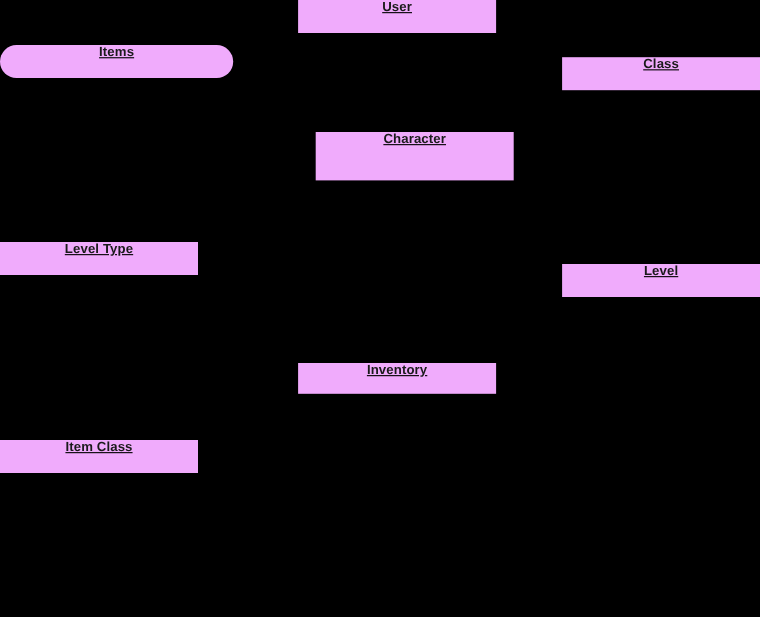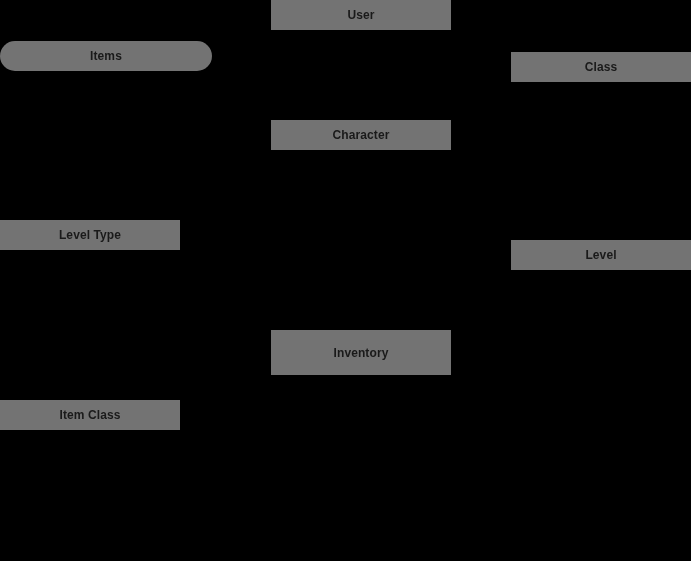--- a/index.html
+++ b/index.html
@@ -12,25 +12,26 @@
     position: relative;
     width: 691px;
     height: 561px;
     background: #000000;
     overflow: hidden;
     font-family: "Liberation Sans", sans-serif;
   }
   .entity-node {
     position: absolute;
     box-sizing: border-box;
-    background: #737373;
+    background: #f0abfc;
     display: flex;
-    align-items: center;
+    align-items: flex-start;
     justify-content: center;
     overflow: hidden;
+    text-decoration: underline;
   }
   .entity-label {
     font-family: "Liberation Sans", sans-serif;
     font-weight: bold;
     font-size: 12px;
     line-height: 1;
     color: #1a1a1a;
     letter-spacing: 0.1px;
     white-space: nowrap;
     text-align: center;
@@ -46,33 +47,33 @@
   </div>
 
   <div class="entity-node" style="left:0px; top:41px; width:212px; height:30px;border-radius:15px;">
     <span class="entity-label">Items</span>
   </div>
 
   <div class="entity-node" style="left:511px; top:52px; width:180px; height:30px;">
     <span class="entity-label">Class</span>
   </div>
 
-  <div class="entity-node" style="left:271px; top:120px; width:180px; height:30px;">
+  <div class="entity-node" style="left:287px; top:120px; width:180px; height:44px;">
     <span class="entity-label">Character</span>
   </div>
 
   <div class="entity-node" style="left:0px; top:220px; width:180px; height:30px;">
     <span class="entity-label">Level Type</span>
   </div>
 
   <div class="entity-node" style="left:511px; top:240px; width:180px; height:30px;">
     <span class="entity-label">Level</span>
   </div>
 
-  <div class="entity-node" style="left:271px; top:330px; width:180px; height:45px;">
+  <div class="entity-node" style="left:271px; top:330px; width:180px; height:28px;">
     <span class="entity-label">Inventory</span>
   </div>
 
   <div class="entity-node" style="left:0px; top:400px; width:180px; height:30px;">
     <span class="entity-label">Item Class</span>
   </div>
 
 </div>
 
 </body></html>

